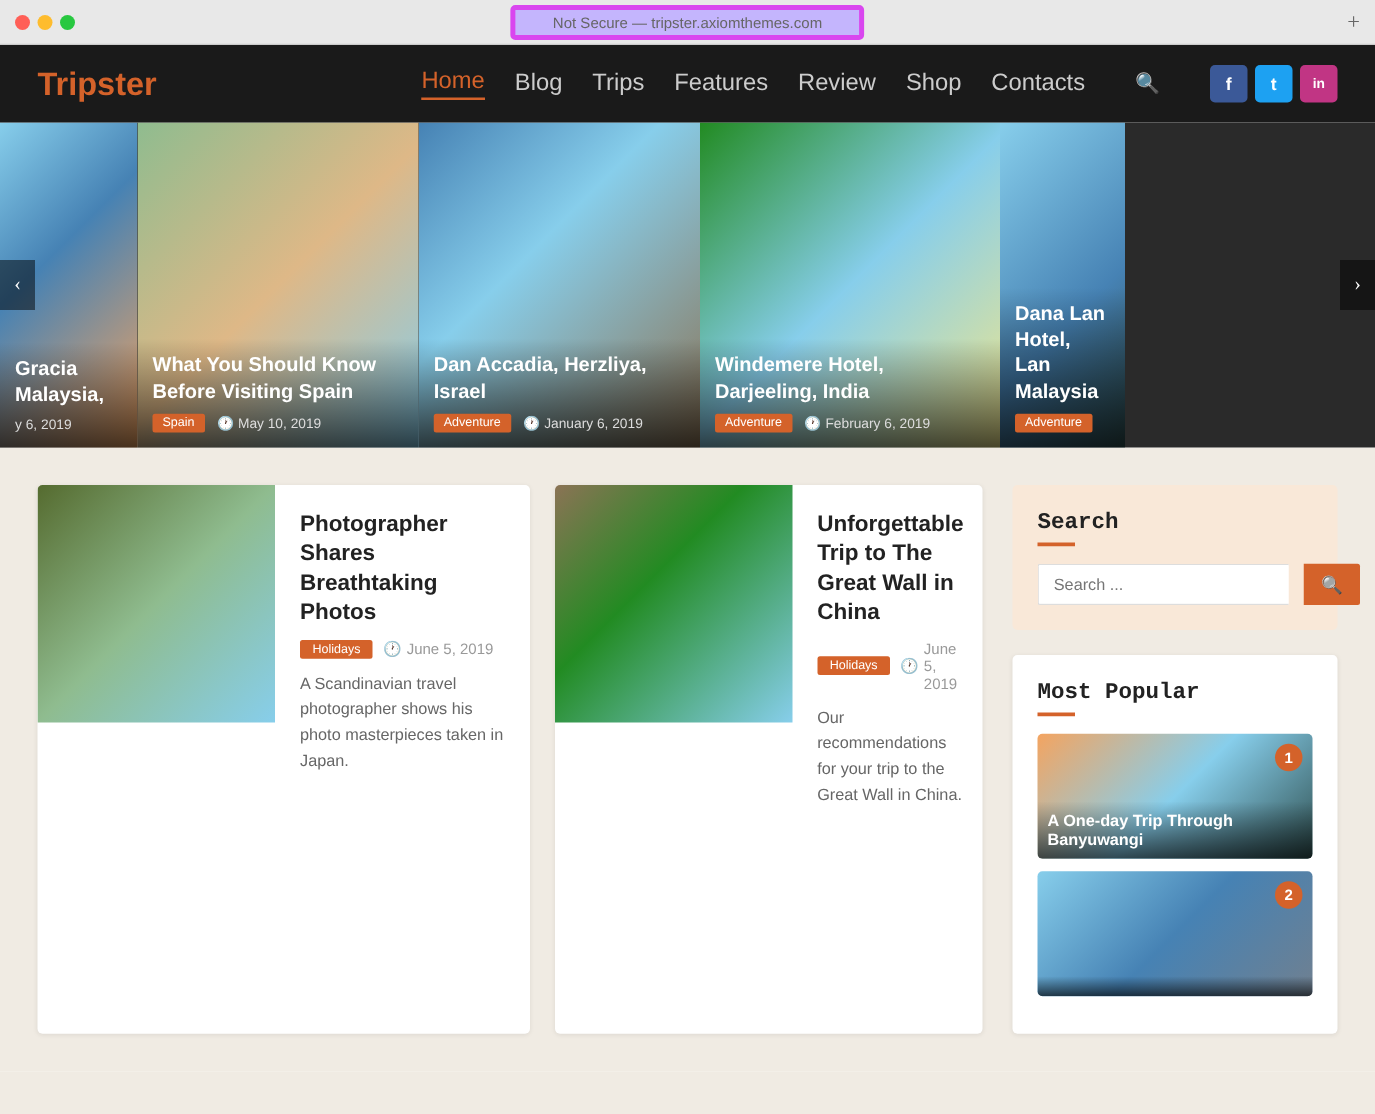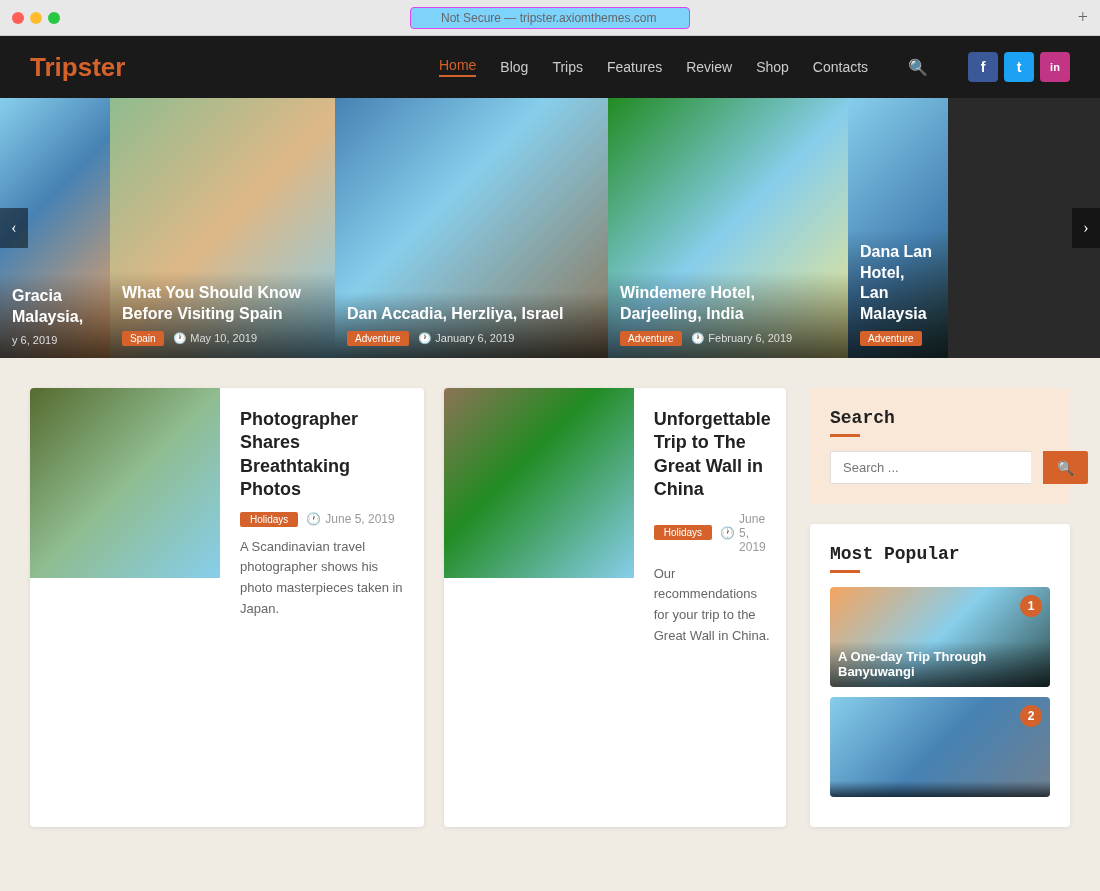--- a/index.html
+++ b/index.html
@@ -17,22 +17,22 @@
     }
     .browser-dots { display: flex; gap: 6px; }
     .dot { width: 12px; height: 12px; border-radius: 50%; }
     .dot-red { background: #ff5f57; }
     .dot-yellow { background: #febc2e; }
     .dot-green { background: #28c840; }
     .browser-url {
       position: absolute;
       left: 50%;
       transform: translateX(-50%);
-      background: #7dd3fc;
-      border: 1px solid #d946ef;
+      background: #c4b5fd;
+      border: 4px solid #d946ef;
       border-radius: 4px;
       padding: 3px 30px;
       font-size: 12px;
       color: #666;
       font-family: sans-serif;
       min-width: 280px;
     }
     .browser-plus {
       margin-left: auto;
       font-size: 18px;
@@ -59,21 +59,21 @@
     }
     .logo span { color: #d4622a; }
     .main-nav {
       display: flex;
       gap: 24px;
       margin-left: auto;
       align-items: center;
     }
     .nav-item {
       color: #ccc;
-      font-size: 14px;
+      font-size: 19px;
       font-family: sans-serif;
       cursor: pointer;
       text-decoration: none;
     }
     .nav-item.active { color: #d4622a; border-bottom: 2px solid #d4622a; padding-bottom: 2px; }
     .search-icon-header {
       color: #ccc;
       font-size: 16px;
       margin-left: 16px;
       cursor: pointer;
@@ -352,21 +352,21 @@
         <div class="slide-bg-2" style="width:100%;height:100%;"></div>
         <div class="slide-overlay">
           <div class="slide-title">What You Should Know Before Visiting Spain</div>
           <div class="slide-meta">
             <span class="slide-tag">Spain</span>
             <span class="slide-date">🕐 <span>May 10, 2019</span></span>
           </div>
         </div>
       </div>
 
-      <div class="slide" style="width:273px;">
+      <div class="slide" style="width:225px;">
         <div class="slide-bg-3" style="width:100%;height:100%;"></div>
         <div class="slide-overlay">
           <div class="slide-title">Dan Accadia, Herzliya, Israel</div>
           <div class="slide-meta">
             <span class="slide-tag">Adventure</span>
             <span class="slide-date">🕐 <span>January 6, 2019</span></span>
           </div>
         </div>
       </div>
 

